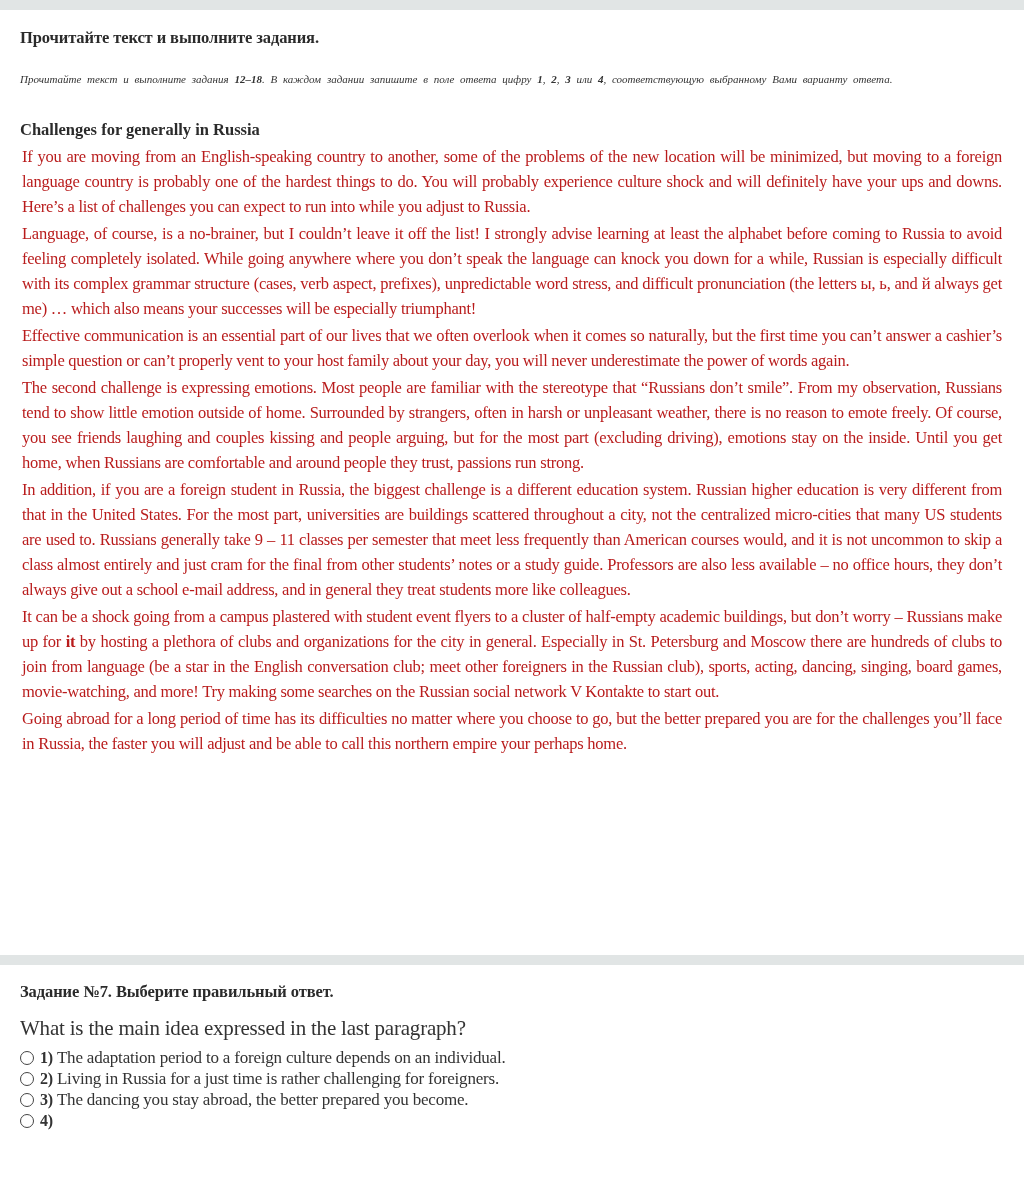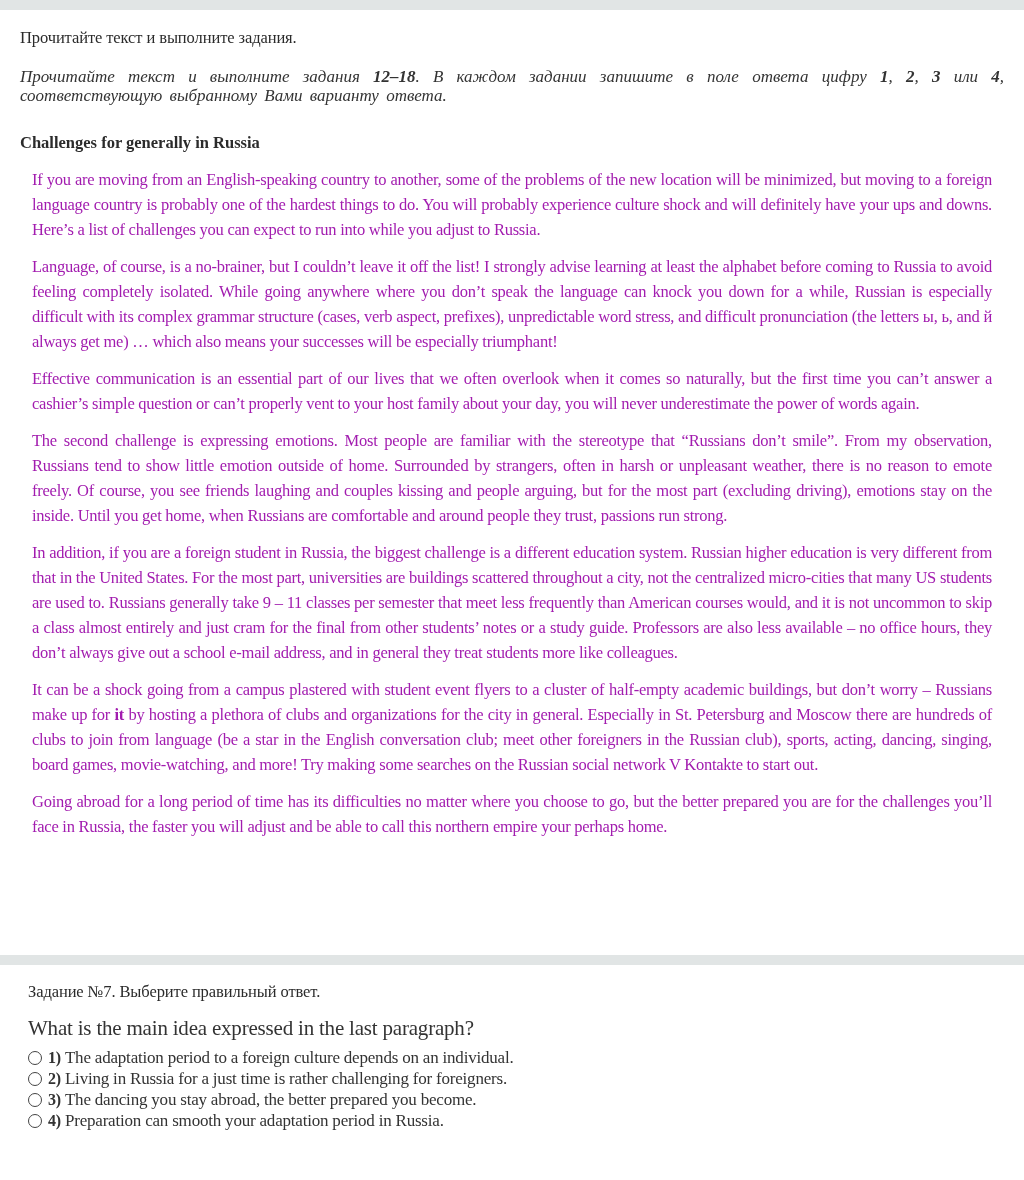--- a/index.html
+++ b/index.html
@@ -1,24 +1,24 @@
 <!DOCTYPE html>
 <html><head>
 <meta charset="utf-8">
 <style>
   html, body { margin: 0; padding: 0; background: #ffffff; }
   body { width: 1024px; height: 1180px; overflow: hidden; position: relative;
          font-family: "Liberation Serif", serif; color: #333333; }
   .band { height: 10px; background: #e1e5e5; width: 100%; }
   .block { padding: 0 20px 0 20px; }
-  .heading { font-weight: normal; font-size: 16.5px; color: #2b2b2b; letter-spacing: -0.1px; }
-  .instr { font-style: italic; font-size: 17px; line-height: 19px; text-align: justify; text-align-last: left; color: #333; word-spacing: 3px; }
+  .heading { font-weight: bold; font-size: 16.5px; color: #2b2b2b; letter-spacing: -0.1px; }
+  .instr { font-style: italic; font-size: 11px; line-height: 25px; text-align: justify; text-align-last: left; color: #333; word-spacing: 3px; }
   .instr b { font-style: italic; }
   .title { font-weight: bold; font-size: 16.5px; line-height: 25px; color: #2b2b2b; }
-  .para { font-size: 16.5px; line-height: 25px; text-align: justify; margin: 12px; color: #a21caf;
+  .para { font-size: 16.5px; line-height: 25px; text-align: justify; margin: 2px; color: #b91c1c;
           letter-spacing: -0.25px; }
   .question { font-size: 21px; line-height: 22px; color: #333; letter-spacing: -0.2px; }
   .opt { display: flex; align-items: center; height: 21px; font-size: 17px; color: #333; letter-spacing: -0.2px; }
   .radio { width: 14px; height: 14px; border: 1.2px solid #444; border-radius: 50%; box-sizing: border-box; margin-right: 6px; flex: 0 0 auto; cursor: pointer; }
   .opt b { margin-right: 4px; font-size: 16px; }
 </style>
 </head>
 <body>
 
 <div class="band"></div>
@@ -33,21 +33,21 @@
   <p class="para">Language, of course, is a no-brainer, but I couldn’t leave it off the list! I strongly advise learning at least the alphabet before coming to Russia to avoid feeling completely isolated. While going anywhere where you don’t speak the language can knock you down for a while, Russian is especially difficult with its complex grammar structure (cases, verb aspect, prefixes), unpredictable word stress, and difficult pronunciation (the letters ы, ь, and й always get me) … which also means your successes will be especially triumphant!</p>
   <p class="para">Effective communication is an essential part of our lives that we often overlook when it comes so naturally, but the first time you can’t answer a cashier’s simple question or can’t properly vent to your host family about your day, you will never underestimate the power of words again.</p>
   <p class="para">The second challenge is expressing emotions. Most people are familiar with the stereotype that “Russians don’t smile”. From my observation, Russians tend to show little emotion outside of home. Surrounded by strangers, often in harsh or unpleasant weather, there is no reason to emote freely. Of course, you see friends laughing and couples kissing and people arguing, but for the most part (excluding driving), emotions stay on the inside. Until you get home, when Russians are comfortable and around people they trust, passions run strong.</p>
   <p class="para">In addition, if you are a foreign student in Russia, the biggest challenge is a different education system. Russian higher education is very different from that in the United States. For the most part, universities are buildings scattered throughout a city, not the centralized micro-cities that many US students are used to. Russians generally take 9 – 11 classes per semester that meet less frequently than American courses would, and it is not uncommon to skip a class almost entirely and just cram for the final from other students’ notes or a study guide. Professors are also less available –  no office hours, they don’t always give out a school e-mail address, and in general they treat students more like colleagues.</p>
   <p class="para"><span>It can be a shock going from a campus plastered with student event flyers to a cluster of half-empty academic buildings, but don’t worry –  Russians make up for </span><b>it</b><span> by hosting a plethora of clubs and organizations for the city in general. Especially in St. Petersburg and Moscow there are hundreds of clubs to join from language (be a star in the English conversation club; meet other foreigners in the Russian club), sports, acting, dancing,  singing, board games, movie-watching, and more! Try making some searches on the Russian social network V Kontakte to start out.</span></p>
   <p class="para">Going abroad for a long period of time has its difficulties no matter where you choose to go, but the better prepared you are for the challenges you’ll face in Russia, the faster you will adjust and be able to call this northern empire your perhaps home.</p>
 </div>
 
 <div class="band" style="position:absolute;top:955px;left:0;"></div>
 
-<div class="block" style="position:absolute;top:982px;left:8px;right:0;">
+<div class="block" style="position:absolute;top:982px;left:0;right:0;">
   <div class="heading">Задание №7. Выберите правильный ответ.</div>
   <div class="question" style="margin-top:15px;">What is the main idea expressed in the last paragraph?</div>
   <div style="margin-top:8px;">
     <div class="opt">
         <span class="radio"></span>
         <b>1)</b>
         <span>The adaptation period to a foreign culture depends on an individual.</span>
       </div>
     <div class="opt">
         <span class="radio"></span>
@@ -55,16 +55,15 @@
         <span>Living in Russia for a just time is rather challenging for foreigners.</span>
       </div>
     <div class="opt">
         <span class="radio"></span>
         <b>3)</b>
         <span>The dancing you stay abroad, the better prepared you become.</span>
       </div>
     <div class="opt">
         <span class="radio"></span>
         <b>4)</b>
-        <span>Preparation can smooth your adaptation period in Russia.</span>
       </div>
   </div>
 </div>
 
 </body></html>

